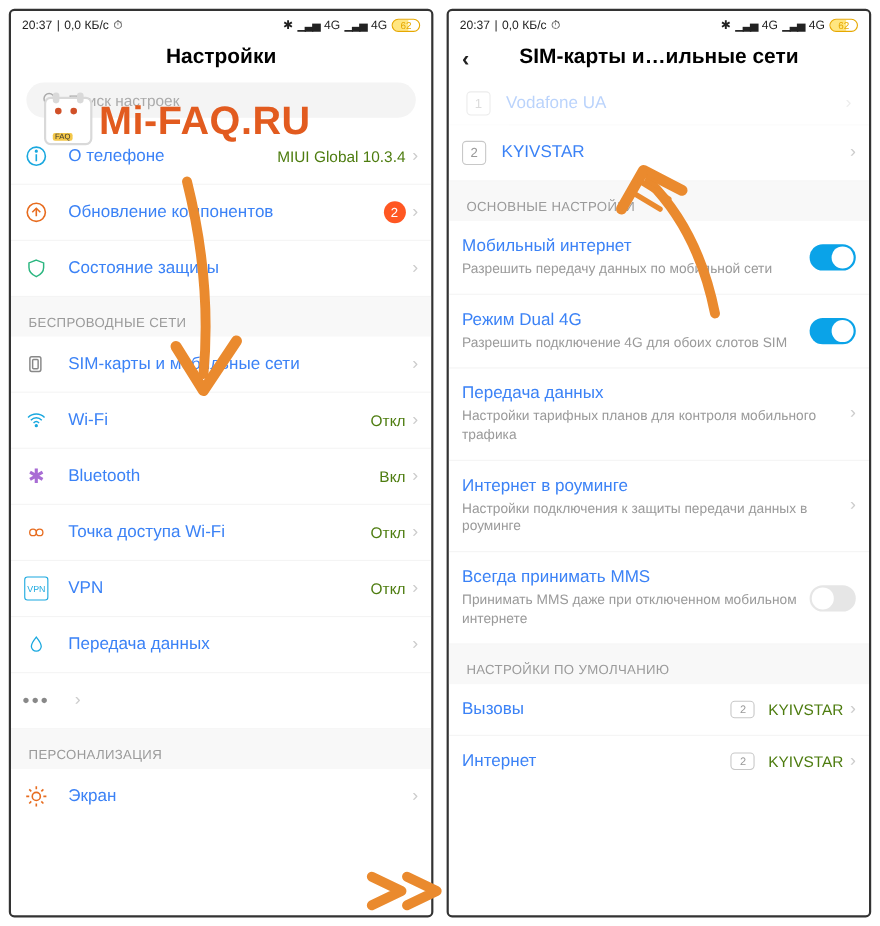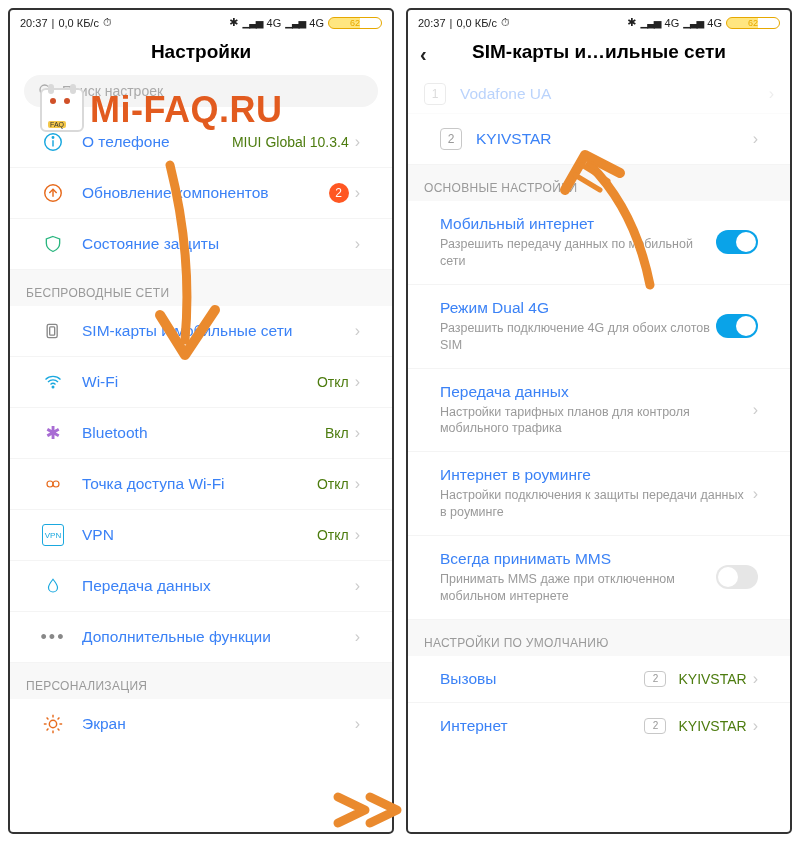--- a/index.html
+++ b/index.html
@@ -30,21 +30,21 @@
     align-items: center;
     font-size: 11px;
     padding: 6px 10px 2px;
     color: #222;
   }
   .status .left, .status .right { display: flex; align-items: center; gap: 4px; }
   .sig { font-size: 10px; letter-spacing: -1px; }
   .batt {
     border: 1px solid #e6a800;
     border-radius: 6px;
-    padding: 0 21px;
+    padding: 0 7px;
     font-size: 9px;
     color: #e6a800;
     background: linear-gradient(to right, #ffe680 60%, transparent 60%);
   }
   
   .hdr {
     text-align: center;
     font-size: 19px;
     font-weight: 700;
     padding: 10px 12px 12px;
@@ -67,21 +67,21 @@
     padding: 8px 14px;
     color: #aaa;
     font-size: 14px;
     gap: 8px;
   }
   .search svg { width: 16px; height: 16px; }
   
   .row {
     display: flex;
     align-items: center;
-    padding: 14px 32px;
+    padding: 14px 12px;
     border-bottom: 1px solid #f4f4f4;
     position: relative;
   }
   .row .ic {
     width: 22px;
     height: 22px;
     display: flex;
     align-items: center;
     justify-content: center;
     margin-right: 18px;
@@ -325,23 +325,20 @@
         </svg>
     </span>
     <div class="txt">
         <div class="title">Передача данных</div>
       </div>
     <span class="chev">›</span>
   </div>
 
   <div class="row">
     <span class="ic" style="color:#888;font-size:18px;letter-spacing:2px">•••</span>
-    <div class="txt">
-        <div class="title">Дополнительные функции</div>
-      </div>
     <span class="chev">›</span>
   </div>
 
   <div class="section">ПЕРСОНАЛИЗАЦИЯ</div>
 
   <div class="row" style="border-bottom:none">
     <span class="ic">
       <svg width="22" height="22" viewBox="0 0 24 24" fill="none" stroke="#e76c1f" stroke-width="1.6">
           <circle cx="12" cy="12" r="4"></circle>
           <line x1="12" y1="2" x2="12" y2="5"></line>

